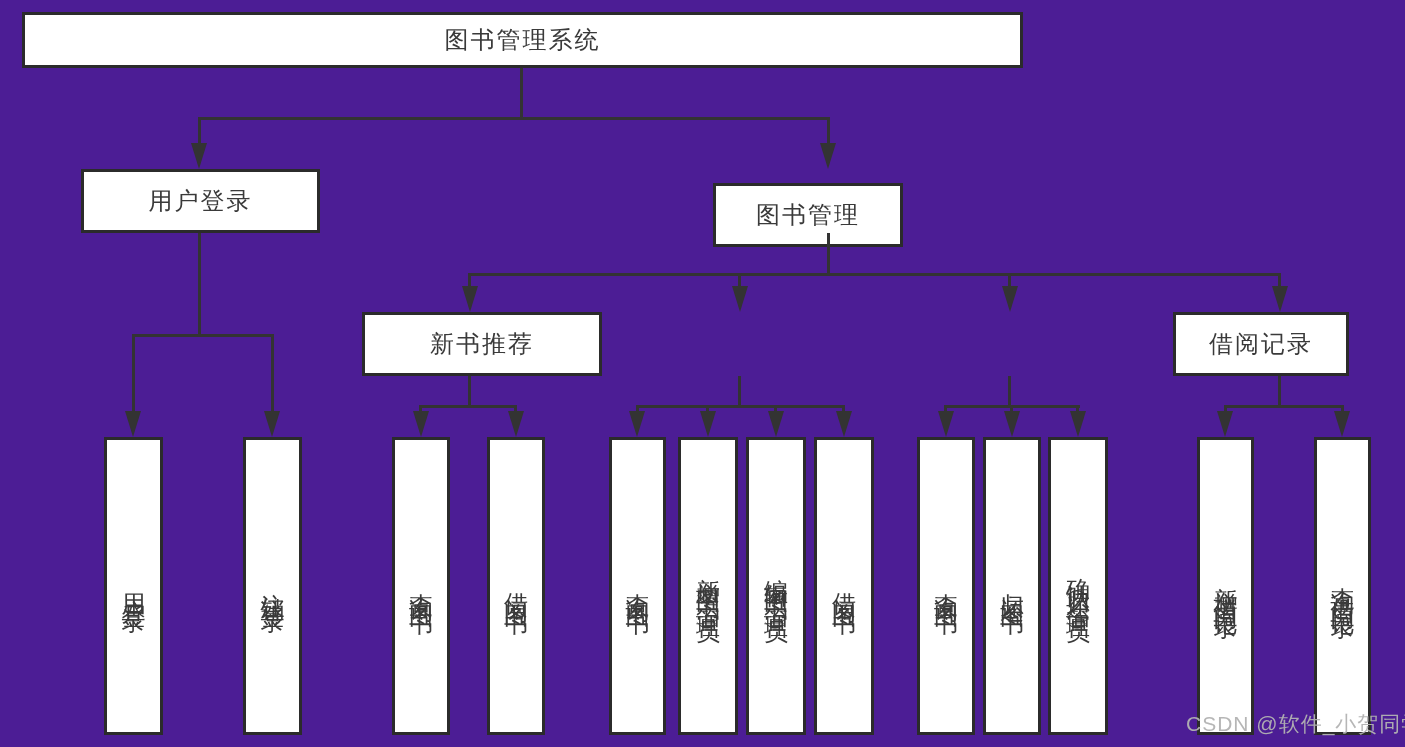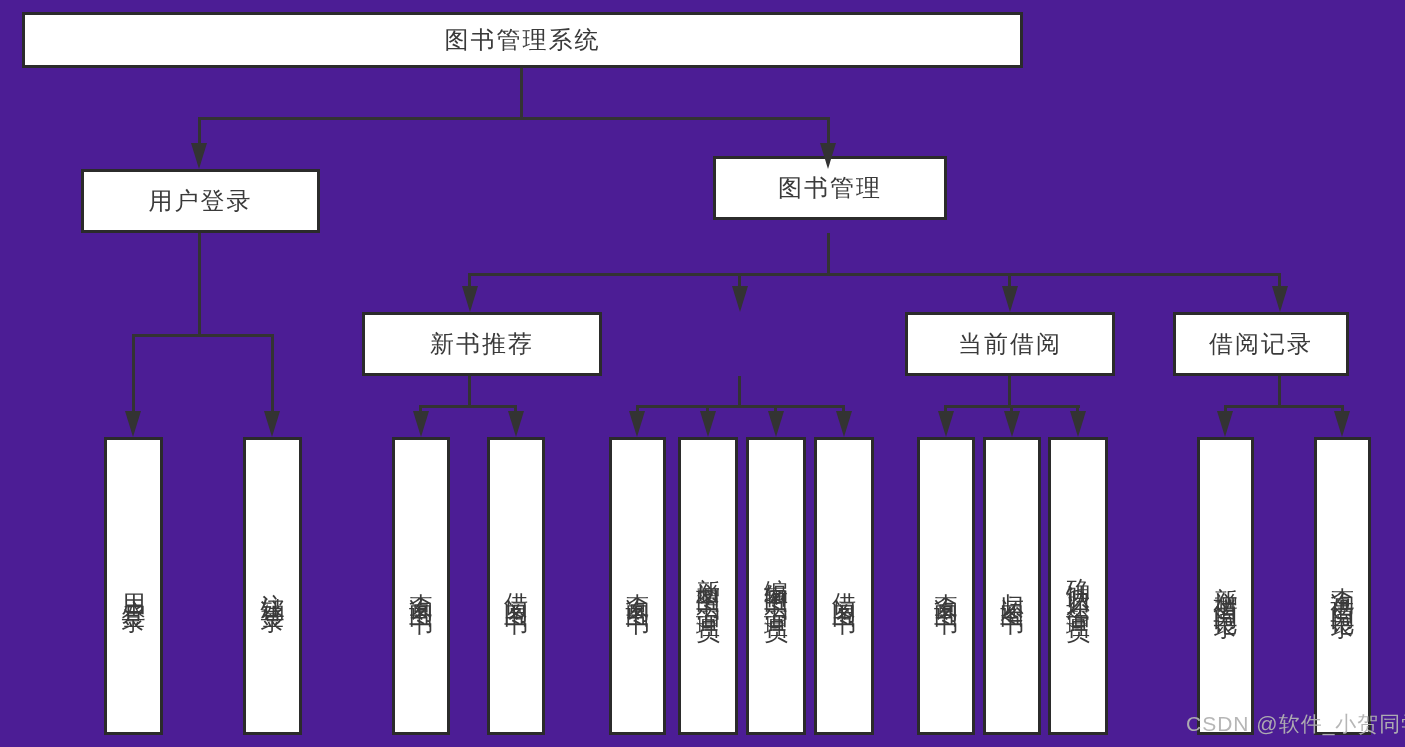--- a/index.html
+++ b/index.html
@@ -33,24 +33,23 @@
   }
 </style>
 </head>
 <body>
 
 <div class="canvas">
 
   <div class="node" style="left:22px; top:12px; width:1001px; height:56px;">图书管理系统</div>
 
   <div class="node" style="left:81px; top:169px; width:239px; height:64px;">用户登录</div>
-  <div class="node" style="left:713px; top:156px; width:234px; height:64px;font-family:Liberation Serif, serif;">图书管理</div>
+  <div class="node" style="left:713px; top:183px; width:190px; height:64px;font-family:Liberation Serif, serif;">图书管理</div>
 
   <div class="node" style="left:362px; top:312px; width:240px; height:64px;">新书推荐</div>
-  <div class="node" style="left:905px; top:312px; width:210px; height:64px;">当前借阅</div>
   <div class="node" style="left:1173px; top:312px; width:176px; height:64px;">借阅记录</div>
 
   <div class="node leaf" style="left:104px; top:437px; width:59px; height:298px;">
     <span>用户登录</span>
   </div>
   <div class="node leaf" style="left:243px; top:437px; width:59px; height:298px;">
     <span>注销登录</span>
   </div>
 
   <div class="node leaf" style="left:392px; top:437px; width:58px; height:298px;">

